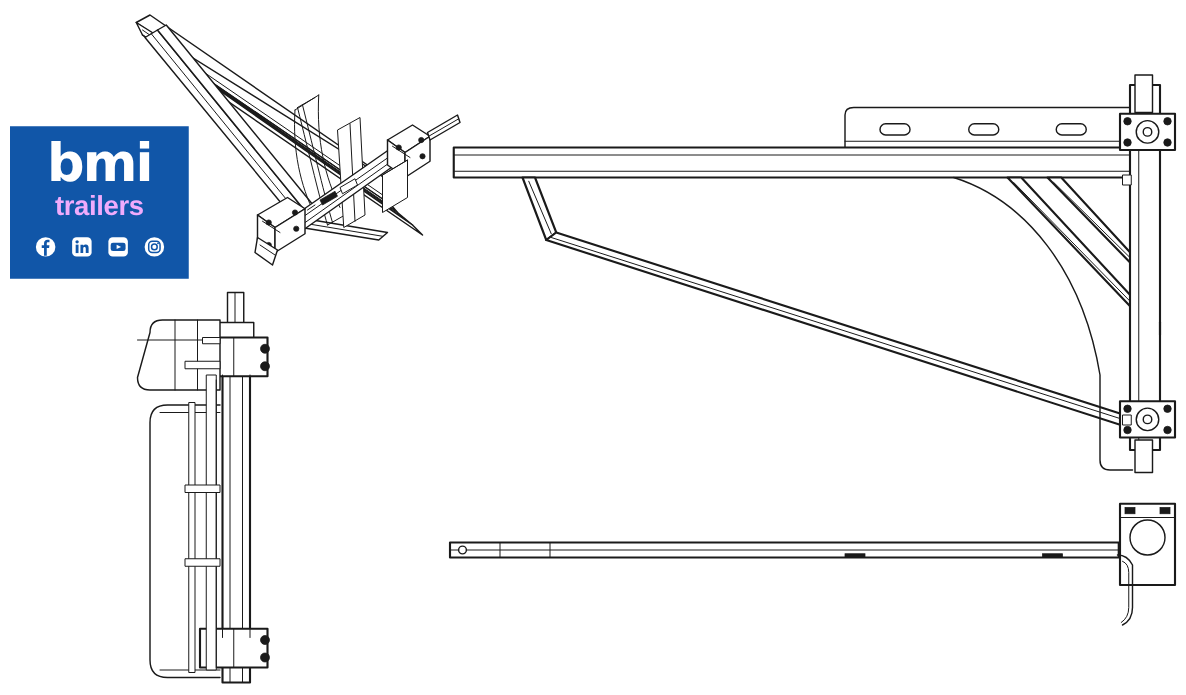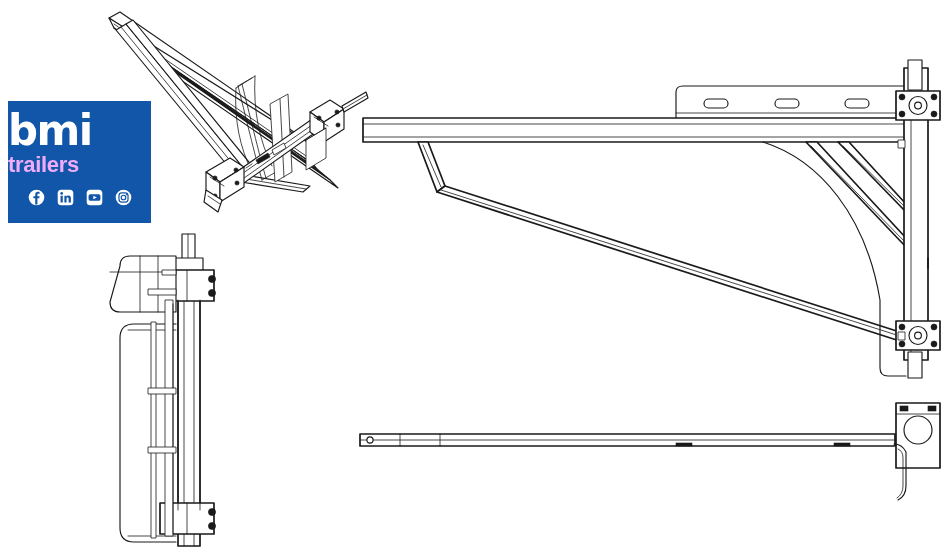--- a/index.html
+++ b/index.html
@@ -8,21 +8,21 @@
     font-family:"Liberation Sans",sans-serif;
     background:#ffffff;
   }
   .sheet{position:absolute;inset:0;background:#ffffff;}
   .drawing-svg{position:absolute;left:0;top:0;width:949px;height:556px;}
 
   
   .logo-badge{
     position:absolute;left:8px;top:101px;width:143px;height:122px;
     background:#1156a8;
-    display:flex;flex-direction:column;justify-content:flex-start;
+    display:flex;flex-direction:column;align-items:center;justify-content:flex-start;
     box-sizing:border-box;padding-top:10px;
   }
   .logo-word{
     color:#ffffff;font-weight:bold;letter-spacing:-1.5px;
     font-size:42px;line-height:40px;
     font-family:"DejaVu Sans","Liberation Sans",sans-serif;
   }
   .logo-sub{
     color:#f0abfc;font-weight:bold;font-size:22px;line-height:26px;
     letter-spacing:-0.3px;margin-top:1px;

